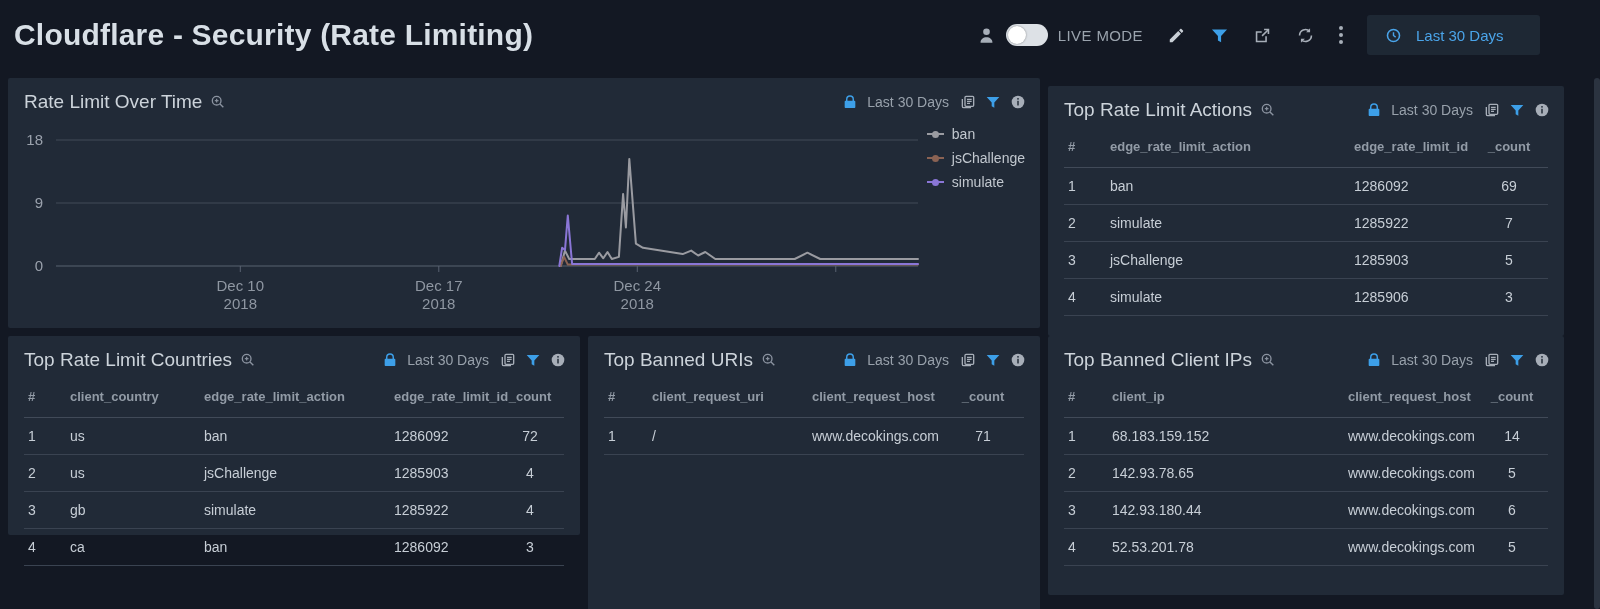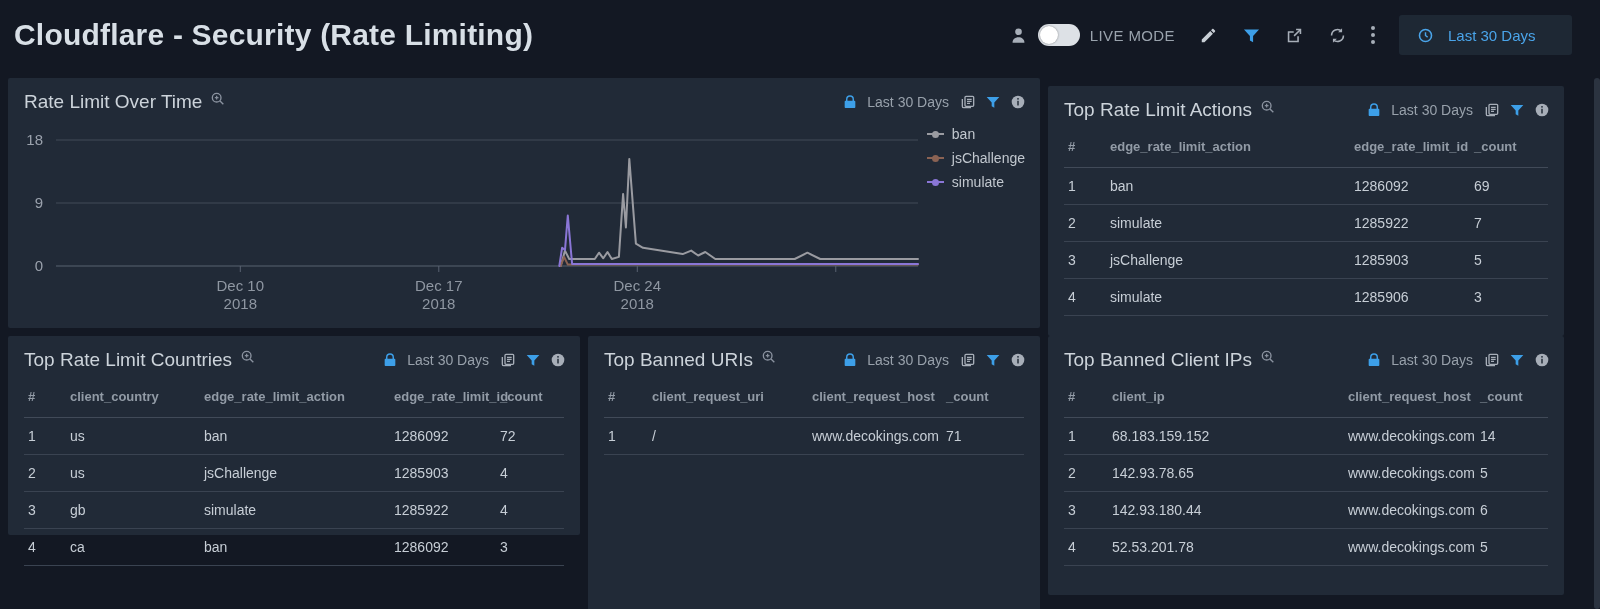--- a/index.html
+++ b/index.html
@@ -5,21 +5,21 @@
   html,body{margin:0;padding:0;}
   body{
     width:1600px;height:609px;position:relative;overflow:hidden;
     background:#131823;
     font-family:"Liberation Sans", sans-serif;
     -webkit-font-smoothing:antialiased;
   }
   
   .hdr{position:absolute;left:0;top:0;width:1600px;height:70px;display:flex;align-items:center;}
   .hdr h1{margin:0 0 0 14px;font-size:30px;font-weight:700;color:#d8dfe6;letter-spacing:.2px;}
-  .hdr-controls{margin-left:auto;display:flex;align-items:center;gap:24px;padding-right:28px;}
+  .hdr-controls{margin-left:auto;display:flex;align-items:center;gap:24px;padding-right:60px;}
   .i{display:block;}
   .ic18{width:19px;height:19px;}
   .gray{color:#a7aeb8;}
   .lightgray{color:#c9cfd6;}
   .blue{color:#3d9fe8;}
   .btnreset{background:none;border:none;padding:0;cursor:pointer;}
   .live-wrap{display:flex;align-items:center;gap:10px;}
   .toggle{width:42px;height:22px;border-radius:11px;background:#dde1e6;position:relative;border:none;padding:0;cursor:pointer;}
   .toggle .knob{position:absolute;left:2px;top:2px;width:18px;height:18px;border-radius:50%;background:#ffffff;box-shadow:0 0 2px rgba(0,0,0,.45);}
   .live-label{font-size:15px;color:#9aa3ad;letter-spacing:.4px;}
@@ -29,32 +29,32 @@
   .time-btn .lbl{font-size:15px;color:#4aa4e9;}
   .time-btn .ic17{width:17px;height:17px;color:#4aa4e9;}
   
   .panel{position:absolute;background:#212a37;border-radius:2px;}
   #p-overtime{left:8px;top:78px;width:1032px;height:250px;}
   #p-actions{left:1048px;top:78px;width:516px;height:250px;margin-top:8px;}
   #p-countries{left:8px;top:336px;width:572px;height:199px;}
   #p-uris{left:588px;top:336px;width:452px;height:321px;}
   #p-ips{left:1048px;top:336px;width:516px;height:259px;}
   .panel-hd{display:flex;align-items:center;justify-content:space-between;padding:13px 14px 8px 16px;}
-  .pt-wrap{display:flex;align-items:flex-start;gap:8px;}
+  .pt-wrap{display:flex;align-items:center;gap:8px;}
   .panel-title{font-size:19px;color:#ccd3da;}
   .zoom-ic{width:16px;height:16px;color:#8b93a0;cursor:pointer;}
   .panel-controls{display:flex;align-items:center;gap:9px;}
   .panel-controls .range-label{font-size:14px;color:#98a1ab;margin-right:2px;}
   .pi{width:16px;height:16px;}
   .pi.act{cursor:pointer;}
   
   table.dtable{border-collapse:collapse;table-layout:fixed;margin:0 16px;width:calc(100% - 32px);}
   table.dtable th{font-size:13px;font-weight:700;color:#929ba6;text-align:left;padding:10px 4px 13px 4px;border-bottom:1px solid #414a58;}
   table.dtable td{font-size:14px;color:#c7ced6;text-align:left;padding:9px 4px;height:18px;border-bottom:1px solid #3a4351;}
-  table.dtable th:last-child, table.dtable td:last-child{text-align:left;}
+  table.dtable th:last-child, table.dtable td:last-child{text-align:center;}
   #p-actions th:nth-child(1){width:34px}#p-actions th:nth-child(2){width:236px}#p-actions th:last-child{width:70px}
   #p-countries th:nth-child(1){width:34px}#p-countries th:nth-child(2){width:126px}#p-countries th:nth-child(3){width:182px}#p-countries th:last-child{width:60px}
   #p-uris th:nth-child(1){width:36px}#p-uris th:nth-child(2){width:152px}#p-uris th:last-child{width:74px}
   #p-ips th:nth-child(1){width:36px}#p-ips th:nth-child(2){width:228px}#p-ips th:last-child{width:64px}
   
   #chart-svg{position:absolute;left:0;top:0;width:1032px;height:250px;font-family:inherit;}
   #chart-legend{position:absolute;top:44px;right:15px;}
   .legend-item{display:flex;align-items:center;gap:8px;height:24px;cursor:pointer;}
   .lg-marker{position:relative;width:17px;height:2px;display:inline-block;}
   .lg-marker::after{content:'';position:absolute;left:5px;top:-2.5px;width:7px;height:7px;border-radius:50%;background:inherit;}

